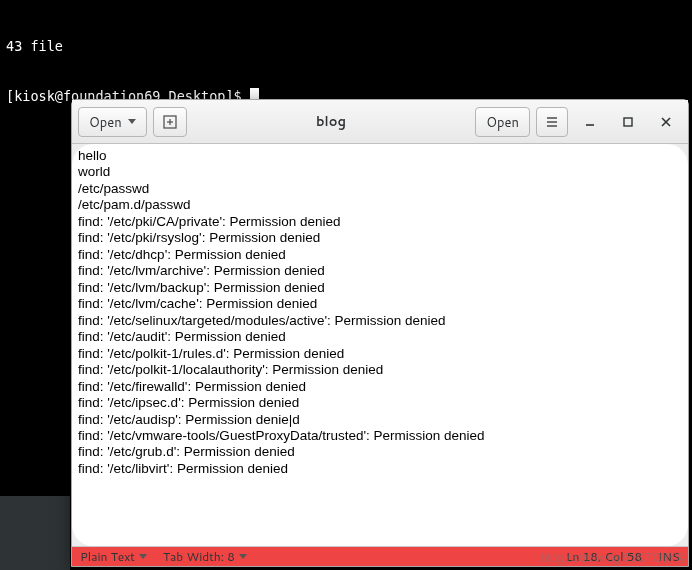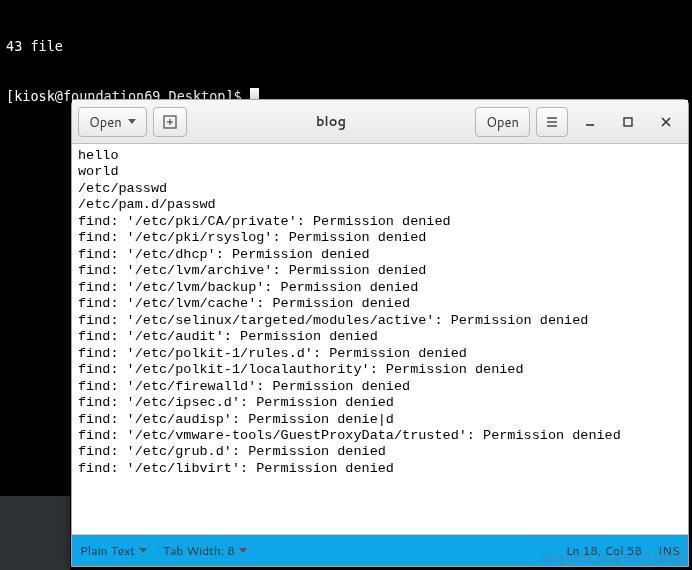--- a/index.html
+++ b/index.html
@@ -84,33 +84,34 @@
     border: none;
     display:flex; align-items:center; justify-content:center;
     cursor:pointer;
     border-radius:4px;
     color:#2e3436;
   }
 
   .editor {
     flex: 1;
     background: #fff;
-    font-family: Liberation Mono, monospace;
+    font-family: Liberation Sans, sans-serif;
     font-size: 13.5px;
     line-height: 1.22;
     color: #000;
     padding: 4px 6px;
     white-space: pre-wrap;
     overflow: hidden;
+    border-radius: 21px;
   }
   .editor .ed-line { display:block; }
 
   .statusbar {
-    height: 32px;
-    background: #0ea5e9;
+    height: 20px;
+    background: #ef4444;
     border-top: 1px solid #c8c8c8;
     display: flex;
     align-items: center;
     font-size: 12px;
     color: #2e3436;
     padding: 4px 8px;
     gap: 16px;
   }
   .statusbar .spacer { flex: 1; }
   .sb-item { display:flex; align-items:center; gap:4px; }

